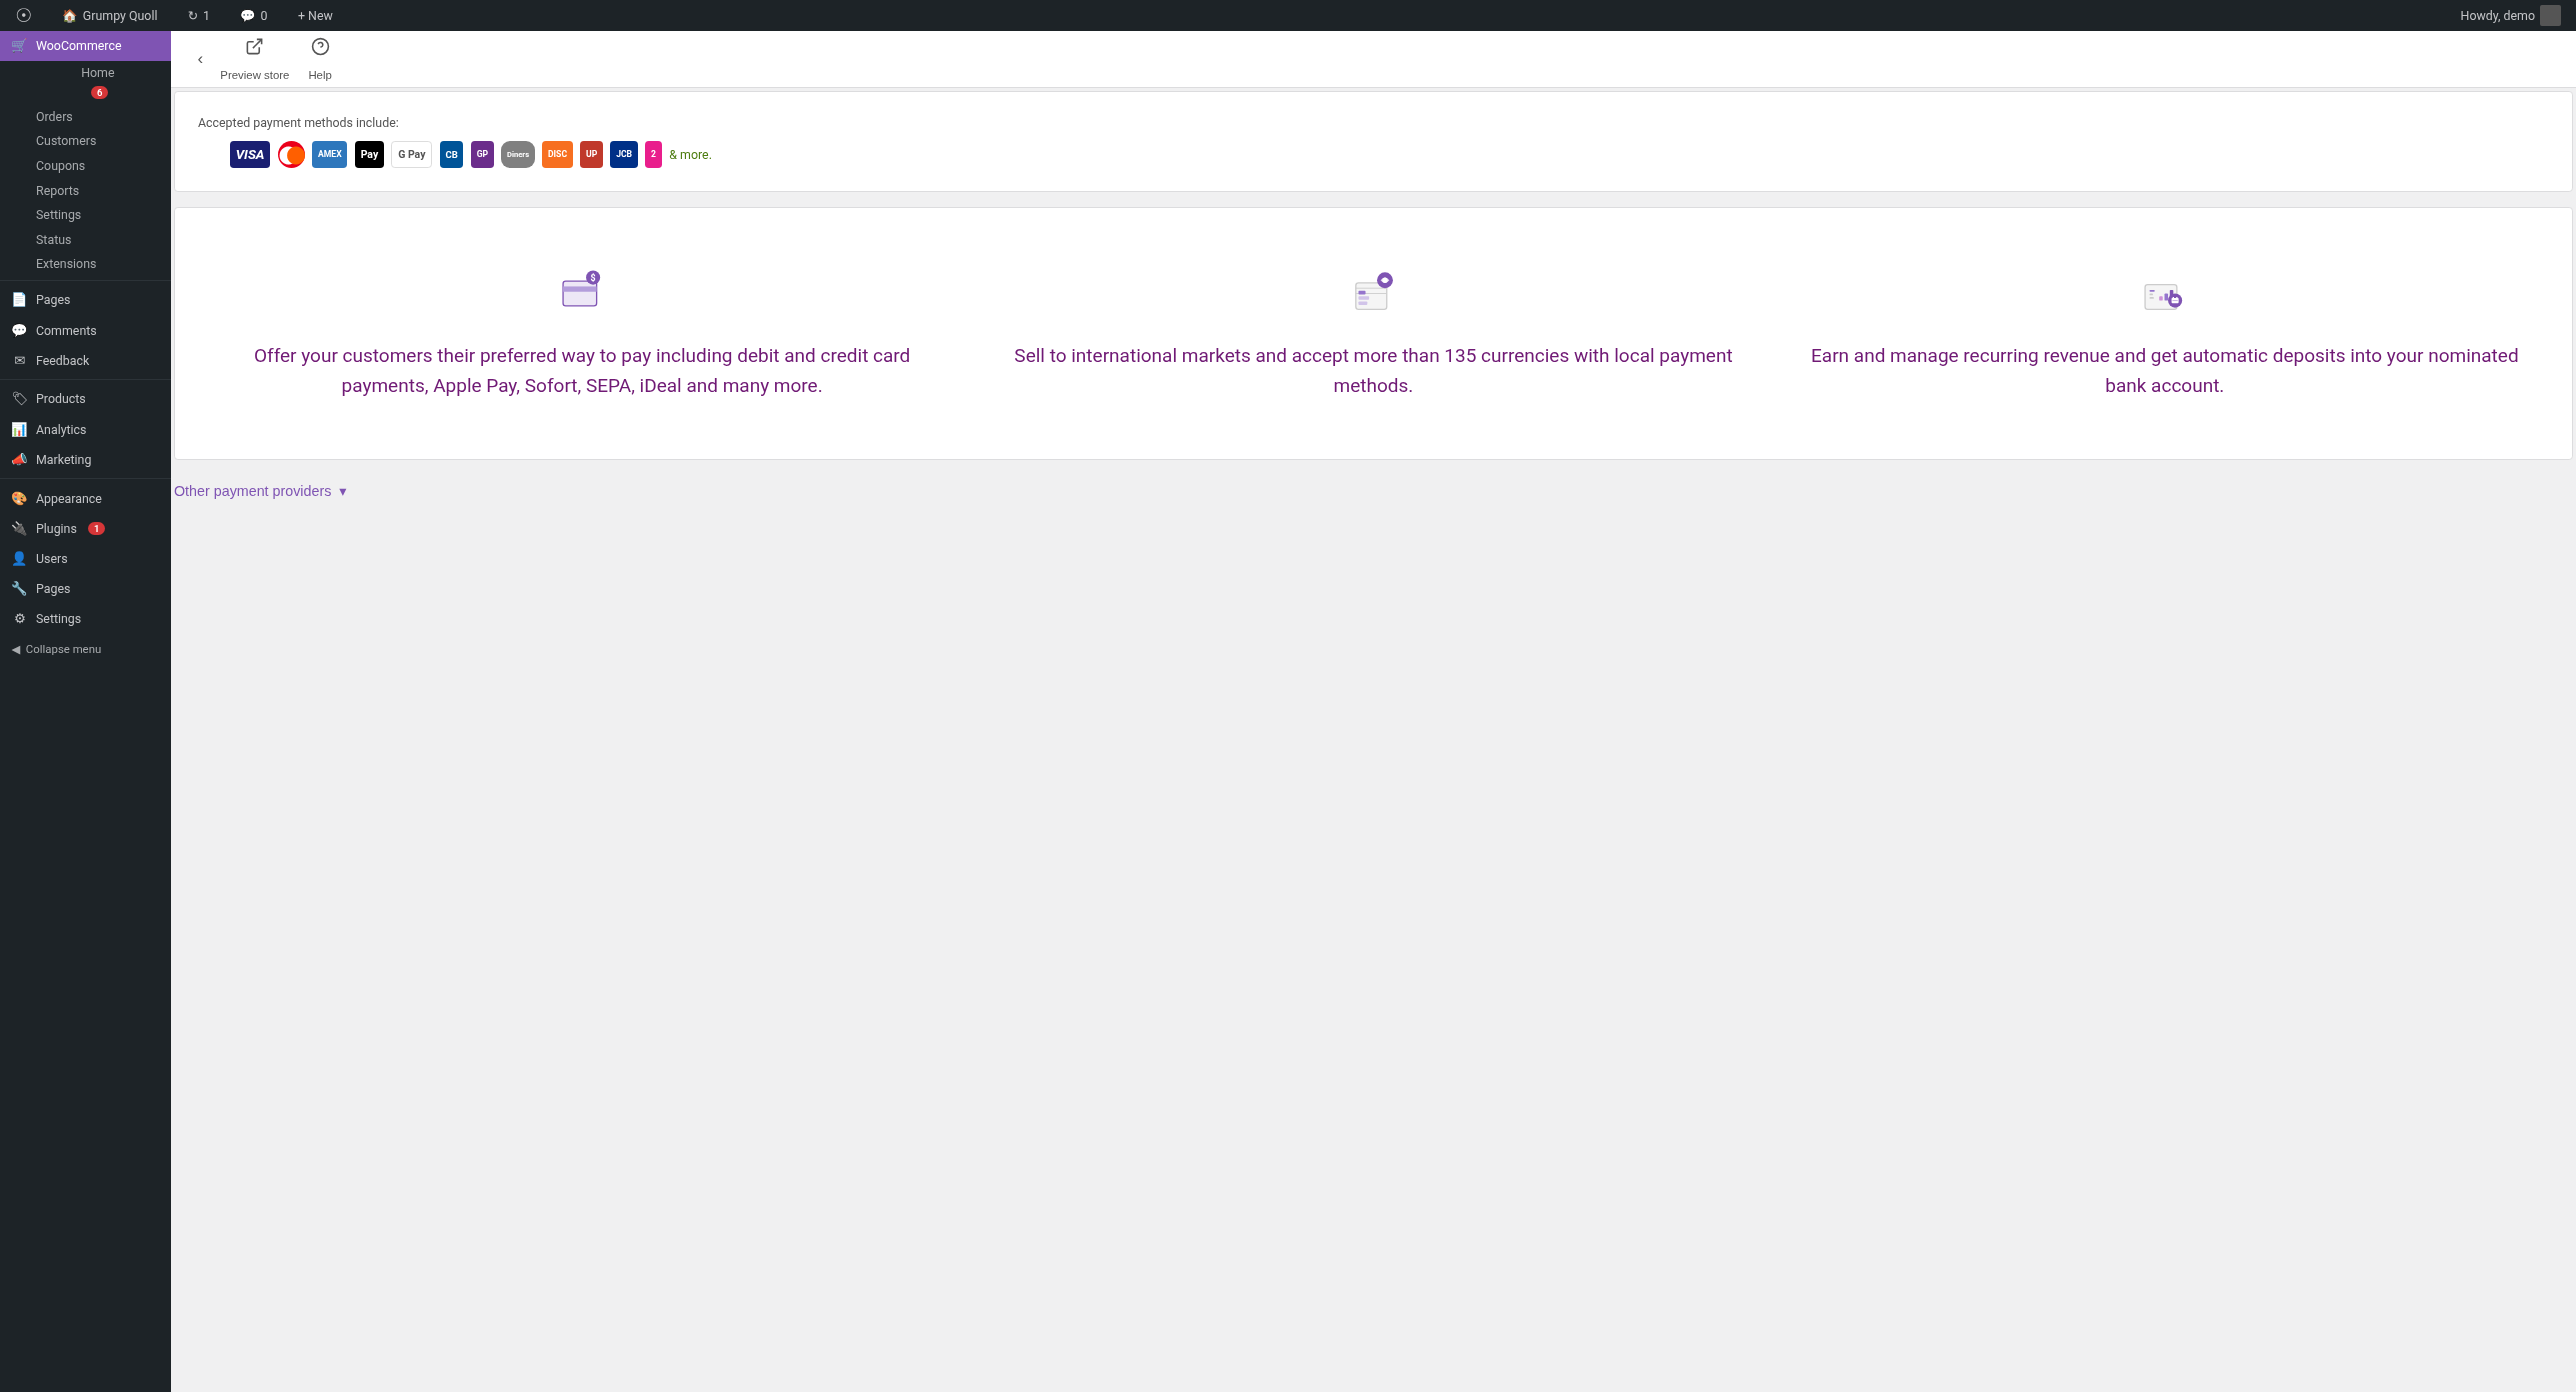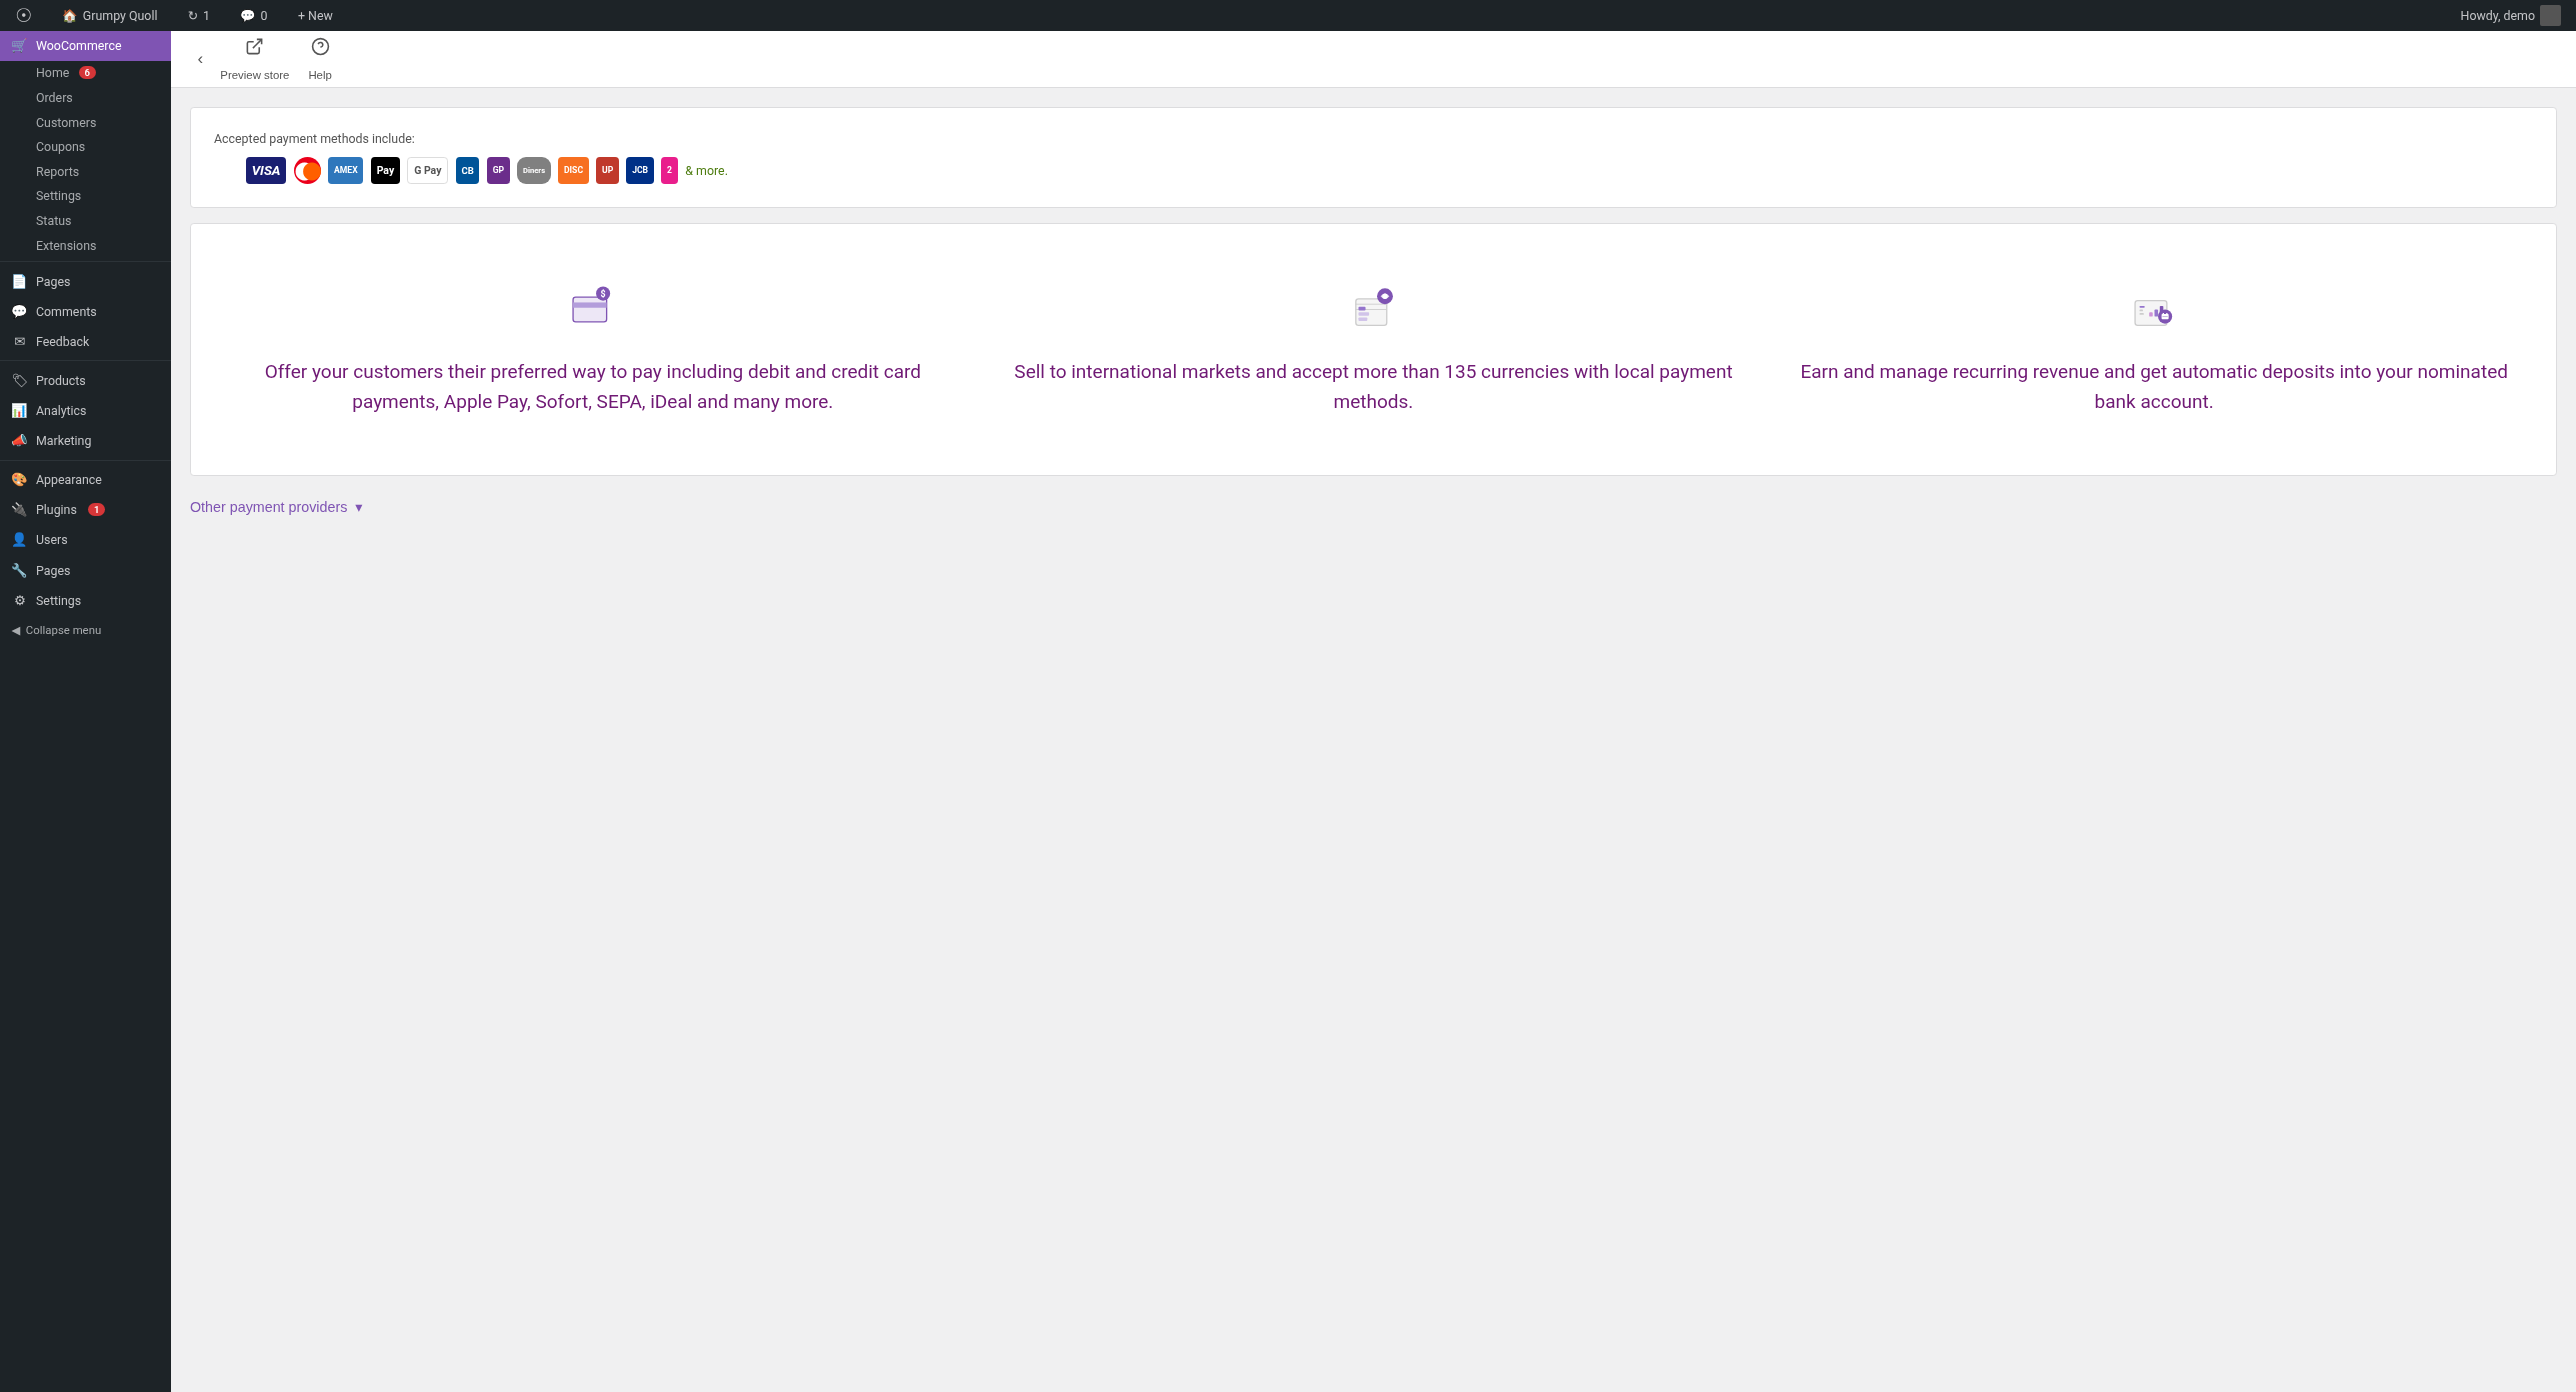--- a/index.html
+++ b/index.html
@@ -123,21 +123,21 @@
       border: none;
       color: #555;
       font-size: 11.4px;
     }
     .header-action-icon { font-size: 19px; }
 
     
     .content-scroll {
       flex: 1;
       overflow-y: auto;
-      padding: 19px;
+      padding: 3px;
     }
 
     
     .payment-card {
       background: #fff;
       border: 1px solid #dcdcde;
       border-radius: 3.8px;
       padding: 23px;
       margin-bottom: 15.2px;
     }
@@ -268,21 +268,21 @@
 
 <div class="main-layout">
 
   <div class="sidebar">
 
     <div class="sidebar-item woo-active">
       <span class="sidebar-icon">🛒</span>
       <span class="sidebar-label">WooCommerce</span>
     </div>
 
-    <div class="sidebar-sub-item" style="display:flex;align-items:center;gap:5.7px;">
+    <div class="sidebar-sub-item" style="display:flex;align-items:center;gap:5.7px;flex-direction:column;">
       <span>Home</span>
       <span class="sidebar-badge">6</span>
     </div>
     <div class="sidebar-sub-item">
       <span>Orders</span>
     </div>
     <div class="sidebar-sub-item">
       <span>Customers</span>
     </div>
     <div class="sidebar-sub-item">

